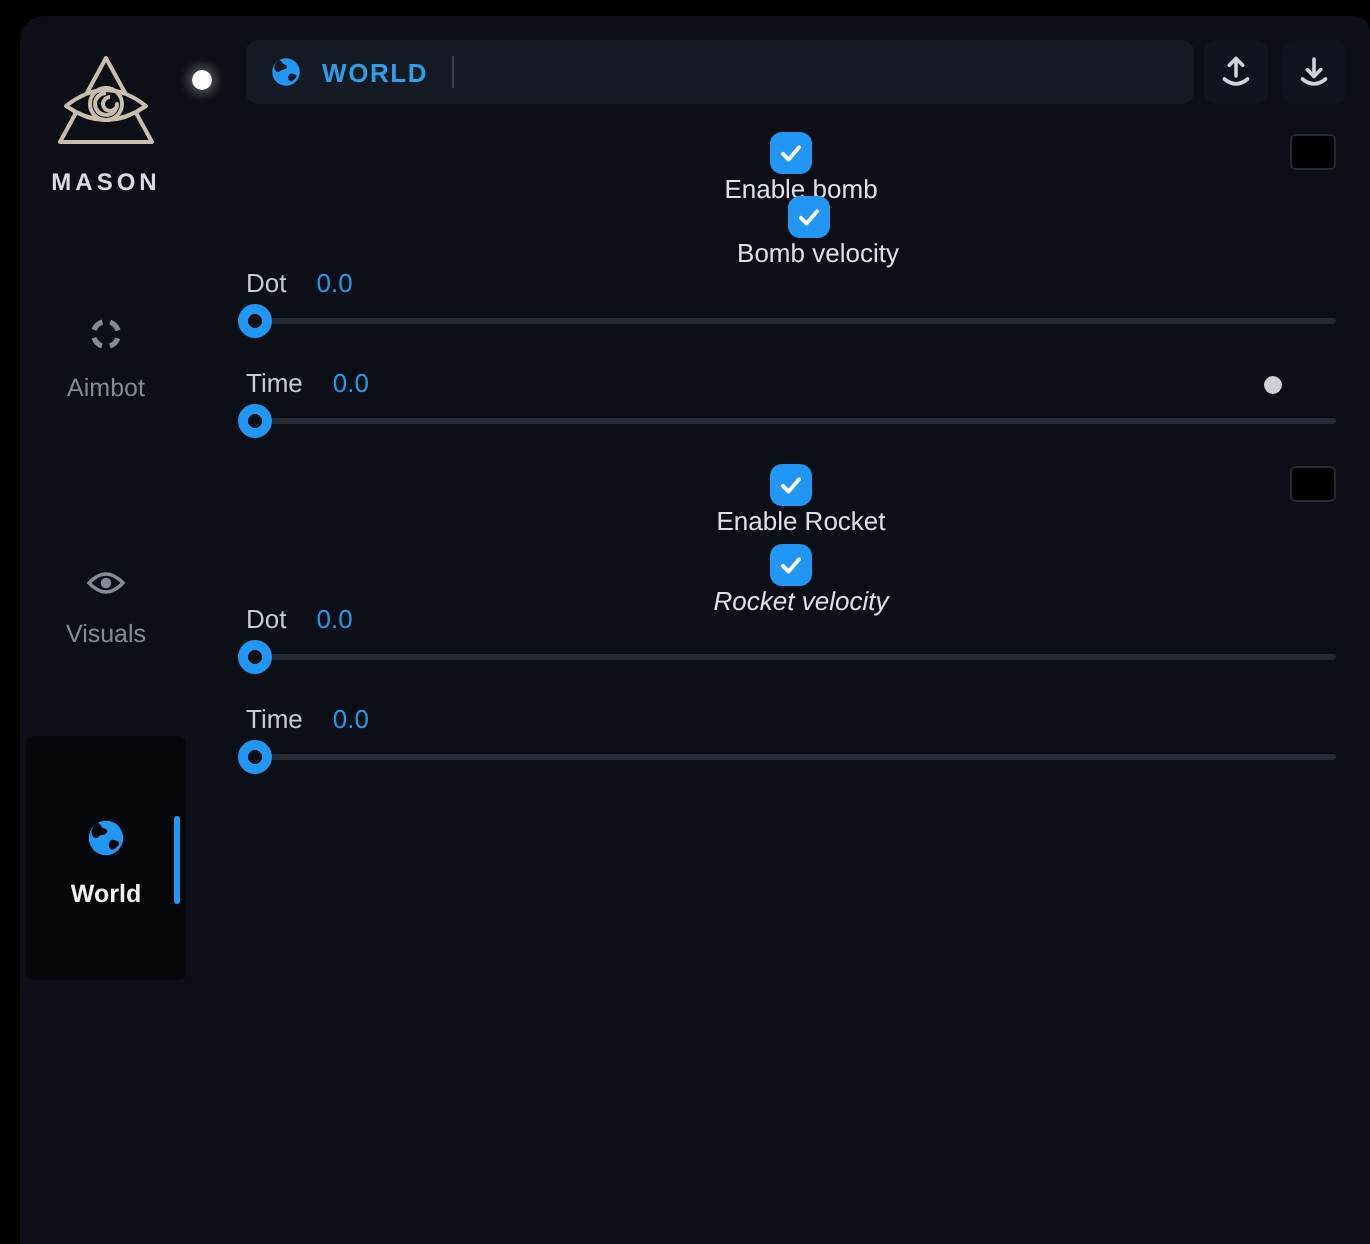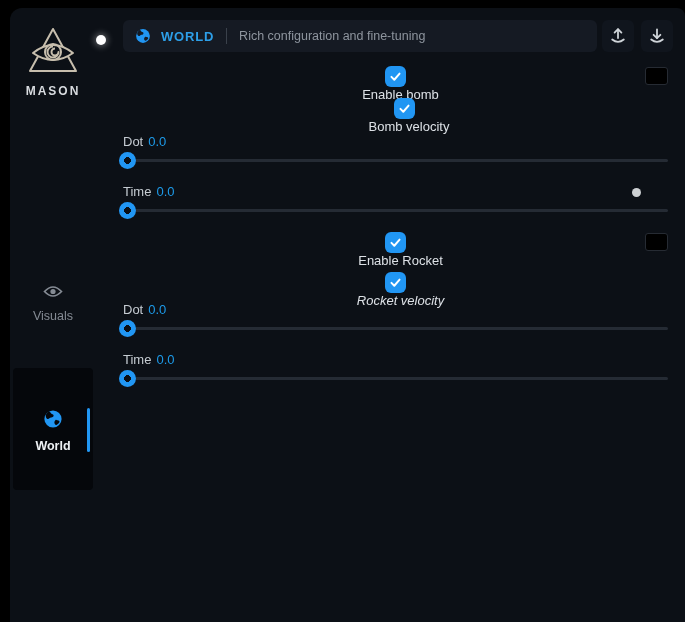--- a/index.html
+++ b/index.html
@@ -43,21 +43,21 @@
     display:flex; align-items:center;flex-direction:column; }
   .checkbox { width:21px; height:21px; border-radius:6px; background:#2196f3;
     display:flex; align-items:center; justify-content:center; cursor:pointer;
     flex:0 0 auto; }
   .cb-label { margin-left:10px; font-size:13px; color:#dde1e6; }
   .keybind { position:absolute; right:0; top:1px; width:23px; height:18px;
     background:#000; border:1px solid #262b33; border-radius:3px; cursor:pointer; }
 
   .slider-group { position:absolute; left:113px; width:545px; height:40px; }
   .slider-label { font-size:13px; color:#c6ccd2; }
-  .slider-value { color:#1d9bea; margin-left:5px; }
+  .slider-value { color:#1d9bea; margin-left:15px; }
   .slider-track { position:absolute; left:0; top:25px; width:545px; height:3px;
     background:#252b34; border-radius:2px; cursor:pointer; }
   .slider-handle { position:absolute; left:-4px; top:-7px; width:17px; height:17px;
     border-radius:50%;
     background:radial-gradient(circle, #0b0f15 0 3.4px, #2196f3 3.6px); }
 
   
   .cursor-dot { position:absolute; border-radius:50%; }
   .dot-a { left:86px; top:27px; width:10px; height:10px; background:#fff;
     box-shadow:0 0 6px 2px rgba(255,255,255,.30); }
@@ -77,20 +77,28 @@
           <path d="M8 27 Q28 11 48 27 Q28 41 8 27 Z" fill="#0c1016"></path>
           <circle cx="28" cy="26" r="8"></circle>
           <path d="M28 20.5 a5.5 5.5 0 1 0 5.5 5.5 a3.5 3.5 0 1 1 -3.5 -3.5"></path>
         </svg>
       </span>
       <div class="brand-name">MASON</div>
     </div>
 
     <div class="cursor-dot dot-a"></div>
 
+    <div class="nav-item" style="top:150px;">
+      <span class="nav-icon">
+        <svg width="18" height="18" viewBox="0 0 18 18">
+          <circle cx="9" cy="9" r="6.3" fill="none" stroke="#858b94" stroke-width="2.6" stroke-dasharray="5.9 4" stroke-dashoffset="2.95" transform="rotate(45 9 9)"></circle>
+        </svg>
+      </span>
+      <div class="nav-label">Aimbot</div>
+    </div>
 
     <div class="nav-item" style="top:276px;">
       <span class="nav-icon">
         <svg width="20" height="15" viewBox="0 0 20 15">
           <path d="M1.5 7.5 Q10 -1.5 18.5 7.5 Q10 16.5 1.5 7.5 Z" fill="none" stroke="#858b94" stroke-width="1.7"></path>
           <circle cx="10" cy="7.5" r="2.6" fill="#858b94"></circle>
         </svg>
       </span>
       <div class="nav-label">Visuals</div>
     </div>
@@ -114,21 +122,20 @@
   <div class="header-bar">
     <span style="display:flex;">
       <svg width="16" height="16" viewBox="0 0 20 20">
         <circle cx="10" cy="10" r="8.6" fill="#2196f3"></circle>
         <path fill="#151a23" d="M6.2 2.6c1.5.6 1.3 2.2 2.8 2.5s2.2 1.7 1.1 2.7-2.9.4-3.7 1.5c-.9 1.2-2.6.9-3.2-.5-.5-1.2-.8-2.5.1-3.7.7-1.1 1.7-2.9 2.9-2.5z"></path>
         <path fill="#151a23" d="M13.4 10.9c1.2.4 2.8.3 3.1 1.5.3 1.2-1.2 2-2 2.9-.7.9-2.2.8-2.7-.3-.5-1-.6-2.1 0-2.9.5-.7.9-1.4 1.6-1.2z"></path>
       </svg>
     </span>
     <span class="tab-title">WORLD</span>
     <span class="header-divider"></span>
-    <span class="tab-subtitle">Rich configuration and fine-tuning</span>
   </div>
 
   <div class="icon-btn upload">
     <span style="display:flex;">
       <svg width="20" height="20" viewBox="0 0 20 20" fill="none" stroke="#cfd4d9" stroke-width="1.8" stroke-linecap="round" stroke-linejoin="round">
         <path d="M10 12 V3.5"></path>
           <path d="M6.6 6.6 L10 3.2 L13.4 6.6"></path>
         <path d="M4.2 13.5 Q10 18.3 15.8 13.5"></path>
       </svg>
     </span>

